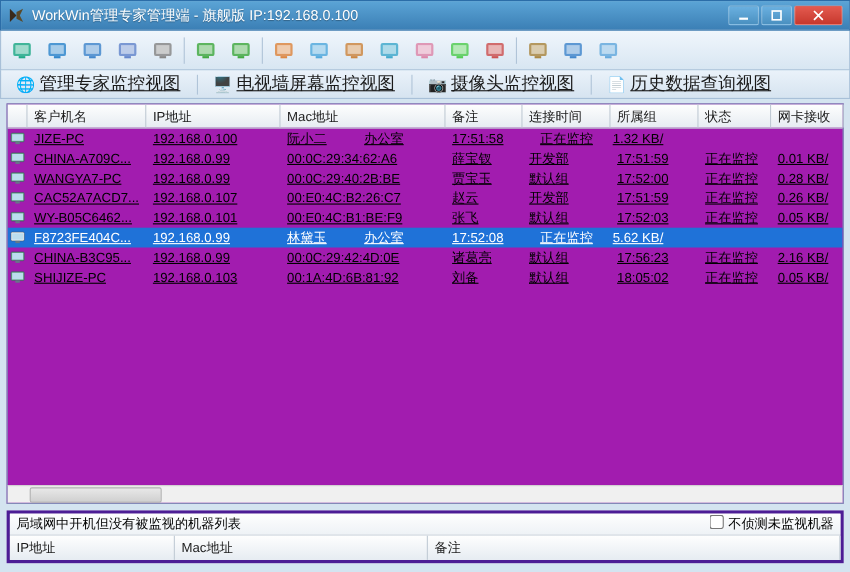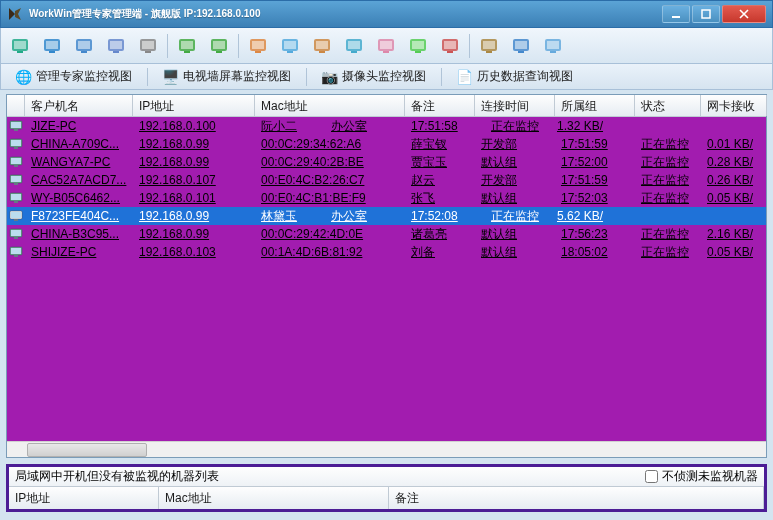--- a/index.html
+++ b/index.html
@@ -1,37 +1,37 @@
 <!DOCTYPE html>
 <html><head>
 <meta charset="utf-8">
 <style>
 * { margin: 0; padding: 0; box-sizing: border-box; font-family: "Microsoft YaHei", "SimSun", Arial, sans-serif; font-size: 12px; }
 body { background: #d4e4f0; width: 773px; height: 520px; overflow: hidden; }
 
 
 .titlebar { height: 28px; background: linear-gradient(to bottom, #5ba4d6, #3b7fb5); display: flex; align-items: center; padding: 0 6px; color: #fff; border: 1px solid #2b6da8; }
 .titlebar .app-icon { width: 16px; height: 16px; margin-right: 6px; display: flex; align-items: center; justify-content: center; }
-.titlebar .title-text { flex: 1; font-size: 10px; text-shadow: 0 1px 1px rgba(0,0,0,0.3); font-weight: bold; }
+.titlebar .title-text { flex: 1; font-size: 13px; text-shadow: 0 1px 1px rgba(0,0,0,0.3); }
 .window-controls { display: flex; gap: 2px; }
 .win-btn { width: 28px; height: 18px; display: flex; align-items: center; justify-content: center; border-radius: 2px; cursor: pointer; color: #fff; font-size: 11px; border: 1px solid rgba(255,255,255,0.3); }
 .btn-min { background: linear-gradient(#6ab0e0,#4a90c0); }
 .btn-max { background: linear-gradient(#6ab0e0,#4a90c0); }
 .btn-close { background: linear-gradient(#e35a4f,#c7382d); width: 44px; }
 
 
 .main-toolbar { height: 36px; background: linear-gradient(to bottom,#f0f6fc,#d8e6f2); border: 1px solid #a8c0d8; border-top: none; display: flex; align-items: center; padding: 2px 6px; gap: 6px; }
 .tb-icon { width: 26px; height: 26px; display: flex; align-items: center; justify-content: center; border-radius: 3px; cursor: pointer; }
 .tb-icon svg { width: 22px; height: 22px; }
 
 
 .view-tabs { height: 26px; background: linear-gradient(to bottom,#eaf2fa,#d6e4f0); border: 1px solid #a8c0d8; border-top: none; display: flex; align-items: center; padding: 0 6px; gap: 6px; }
 .view-tab { display: flex; align-items: center; gap: 4px; padding: 2px 8px; cursor: pointer; border: 1px solid transparent; border-radius: 3px; }
 .view-tab .tab-icon { width: 16px; height: 16px; display: inline-flex; align-items: center; justify-content: center; font-size: 14px; }
-.view-tab .lbl { font-size: 12px; color: #1a1a1a; }
+.view-tab .lbl { font-size: 16px; color: #1a1a1a; text-decoration: underline; }
 .tab-sep { width: 1px; height: 18px; background: #b0c4d8; }
 
 
 .table-area { border: 1px solid #7a9cb8; margin: 4px 6px 0 6px; background: #a21caf; height: 364px; display: flex; flex-direction: column; }
 .table-header { display: flex; background: linear-gradient(to bottom,#fefefe,#e6ecf2); border-bottom: 1px solid #c0cad4; height: 22px; flex-shrink: 0; }
 .th { padding: 3px 6px; border-right: 1px solid #c0cad4; font-size: 12px; color: #1a1a1a; overflow: hidden; white-space: nowrap; }
 .col-icon { width: 18px; flex-shrink: 0; }
 .col-name { width: 108px; flex-shrink: 0; }
 .col-ip { width: 122px; flex-shrink: 0; }
 .col-mac { width: 150px; flex-shrink: 0; }
@@ -48,21 +48,21 @@
 .td.col-icon { display: flex; align-items: center; justify-content: center; padding: 0; }
 .monitor-glyph { width: 14px; height: 12px; }
 
 .scrollbar-horizontal { height: 16px; background: #f0f0f0; border-top: 1px solid #d0d0d0; display: flex; align-items: center; }
 .scroll-thumb { height: 14px; width: 120px; margin-left: 20px; background: linear-gradient(#e8e8e8,#d0d0d0); border: 1px solid #b0b0b0; border-radius: 2px; }
 
 
 .bottom-panel { margin: 6px 6px 0 6px; border: 3px solid #4c1d95; background: #fff; height: 48px; display: flex; flex-direction: column; }
 .bottom-head { display: flex; align-items: center; height: 22px; border-bottom: 1px solid #c0cad4; padding: 0 6px; background: linear-gradient(to bottom,#fefefe,#eef2f6); }
 .bottom-head .lbl { flex: 1; }
-.checkbox { display: flex; align-items: center; gap: 4px; }
+.checkbox { display: flex; align-items: flex-start; gap: 4px; }
 .checkbox input { width: 13px; height: 13px; }
 .bottom-cols { display: flex; height: 22px; background: linear-gradient(to bottom,#fefefe,#e6ecf2); }
 .bottom-cols .th { flex-shrink: 0; }
 .bc-ip { width: 150px; }
 .bc-mac { width: 230px; }
 .bc-remark { flex: 1; }
 </style>
 </head>
 <body>
 

